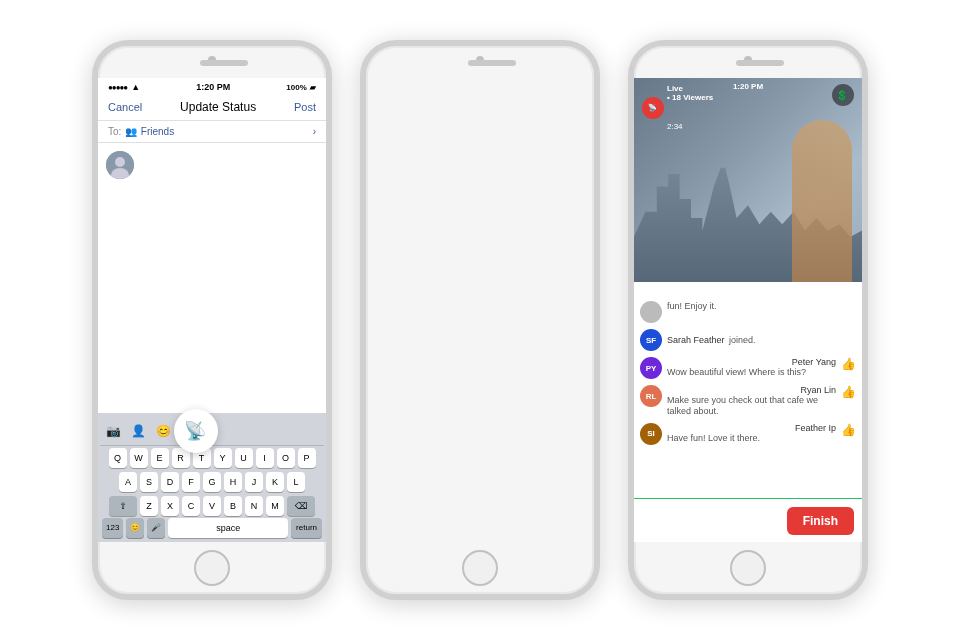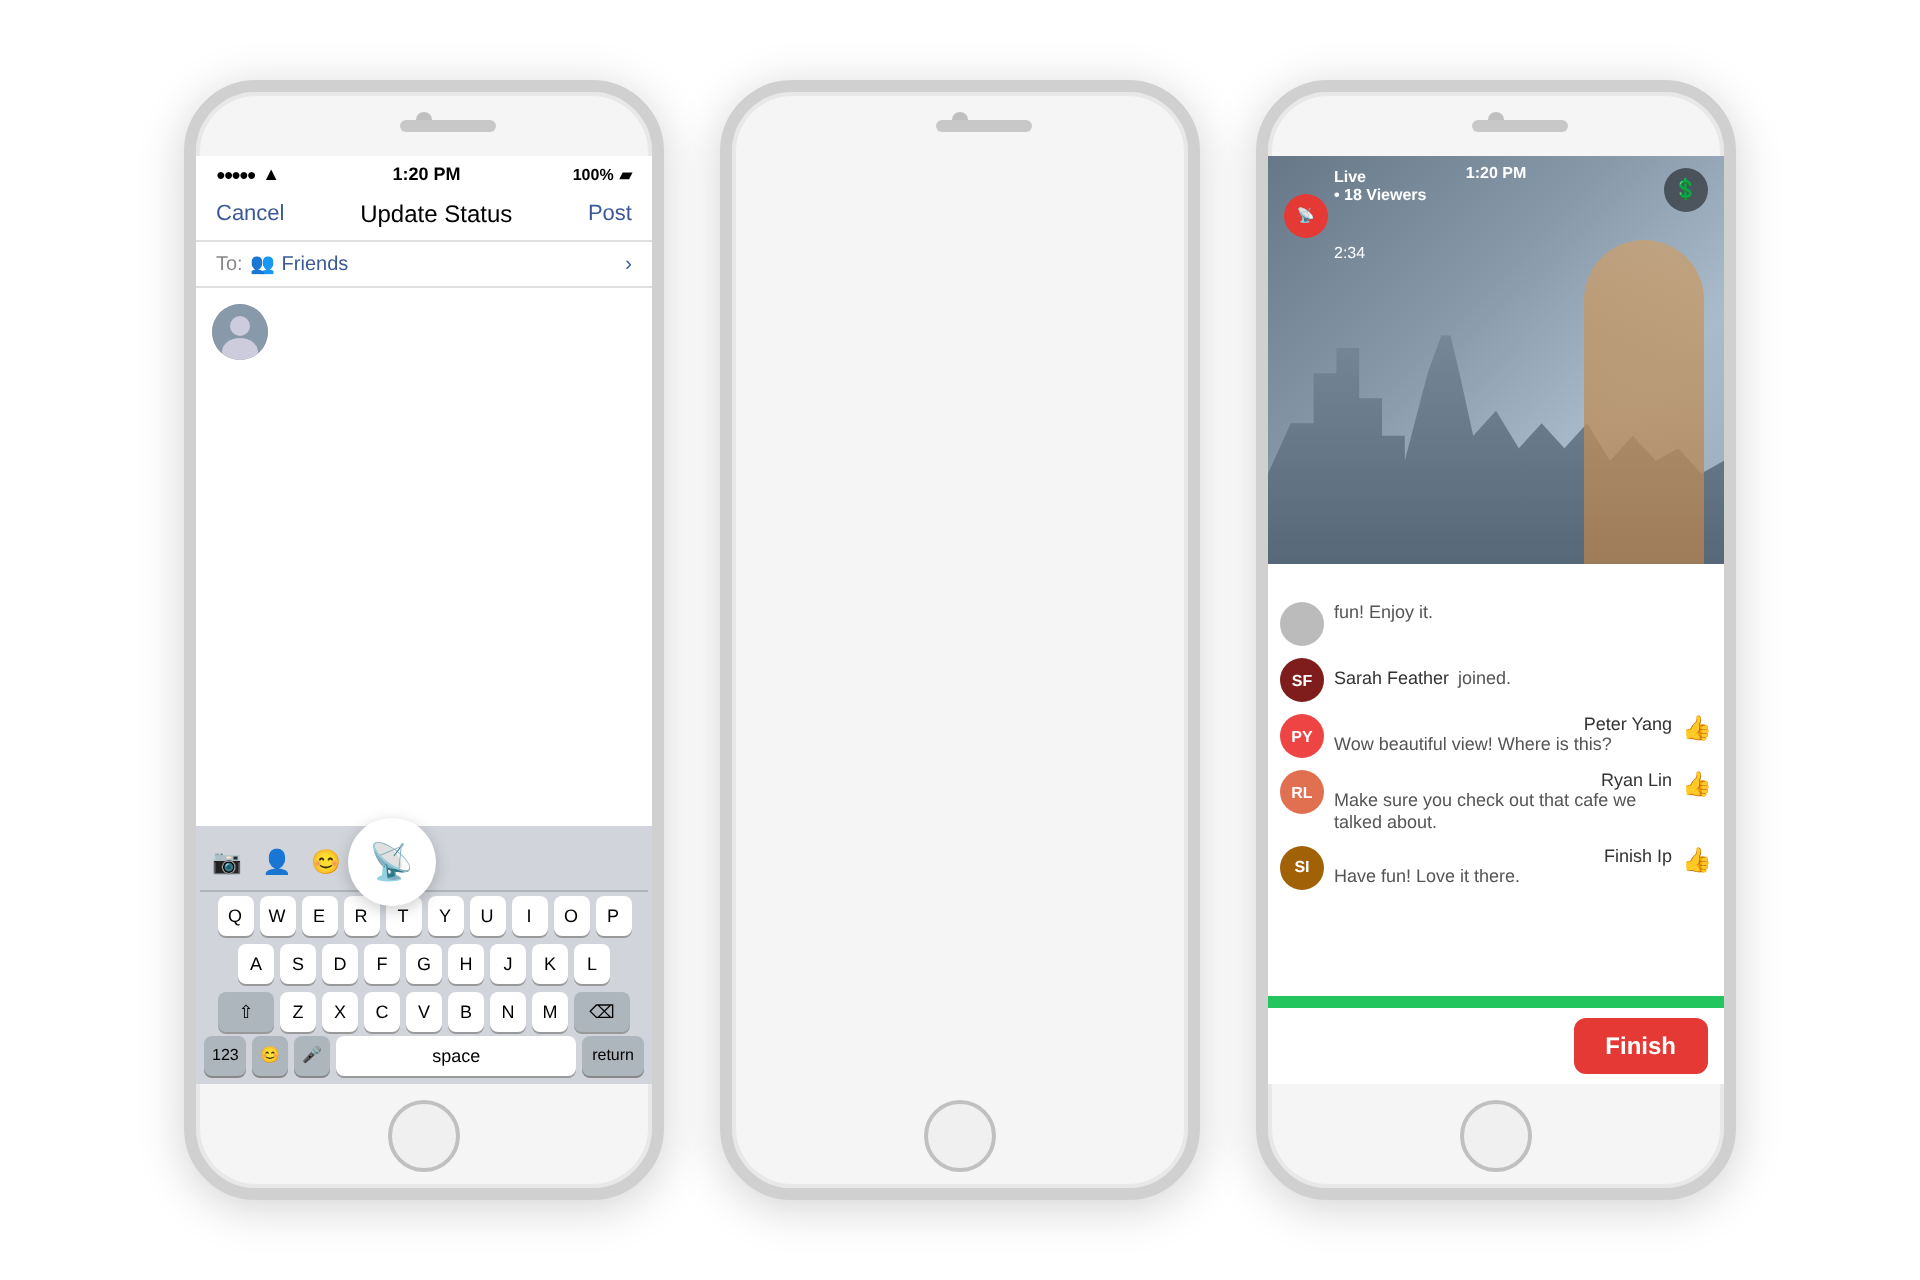--- a/index.html
+++ b/index.html
@@ -295,21 +295,21 @@
     .comment-like {
       color: #aaa; font-size: 12px; flex-shrink: 0;
       display: flex; align-items: center;
     }
 
     .finish-bar {
       position: absolute;
       bottom: 0; left: 0; right: 0;
       height: 44px;
       background: white;
-      border-top: 6px solid #22c55e;
+      border-top: 1px solid #22c55e;
       display: flex; align-items: center; justify-content: flex-end;
       padding: 0 8px;
     }
     .finish-btn {
       background: #e53935;
       color: white;
       border: none;
       border-radius: 6px;
       padding: 7px 16px;
       font-size: 12px;
@@ -473,49 +473,49 @@
     </div>
 
     <div class="comments-area">
 
       <div class="comment-item">
         <div class="joined-avatar" style="background:#bbb;"></div>
         <span class="comment-text">fun! Enjoy it.</span>
       </div>
 
       <div class="comment-item">
-        <div class="comment-avatar" style="background:#7f1d1d;">SF</div>
+        <div class="comment-avatar" style="background:#1d4ed8;">SF</div>
         <div class="comment-body">
           <span class="comment-name">Sarah Feather</span>
           <span class="comment-text"> joined.</span>
         </div>
       </div>
 
       <div class="comment-item">
-        <div class="comment-avatar" style="background:#ef4444;">PY</div>
+        <div class="comment-avatar" style="background:#6d28d9;">PY</div>
         <div class="comment-body">
           <div class="comment-name">Peter Yang</div>
           <div class="comment-text">Wow beautiful view! Where is this?</div>
         </div>
         <div class="comment-like">👍</div>
       </div>
 
       <div class="comment-item">
         <div class="comment-avatar" style="background:#e07050;">RL</div>
         <div class="comment-body">
           <div class="comment-name">Ryan Lin</div>
           <div class="comment-text">Make sure you check out that cafe we talked about.</div>
         </div>
         <div class="comment-like">👍</div>
       </div>
 
       <div class="comment-item">
         <div class="comment-avatar" style="background:#a16207;">SI</div>
         <div class="comment-body">
-          <div class="comment-name">Finish Ip</div>
+          <div class="comment-name">Feather Ip</div>
           <div class="comment-text">Have fun! Love it there.</div>
         </div>
         <div class="comment-like">👍</div>
       </div>
     </div>
 
     <div class="finish-bar">
       <button class="finish-btn">Finish</button>
     </div>
   </div>

